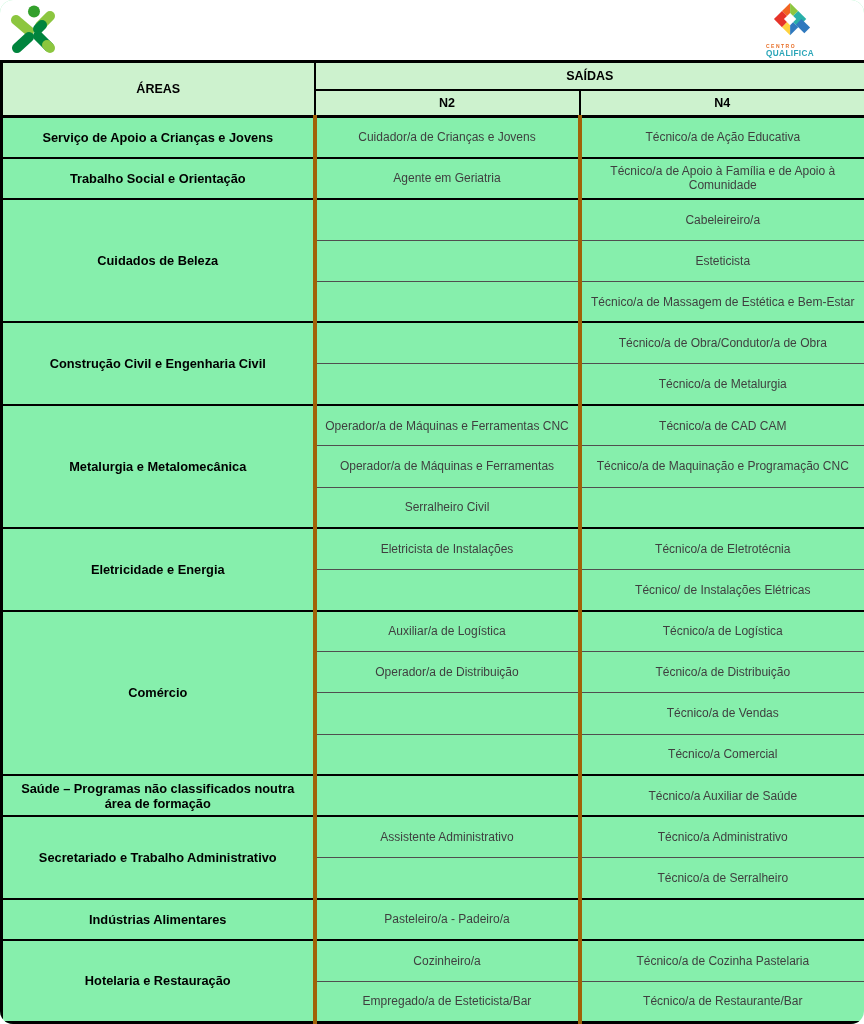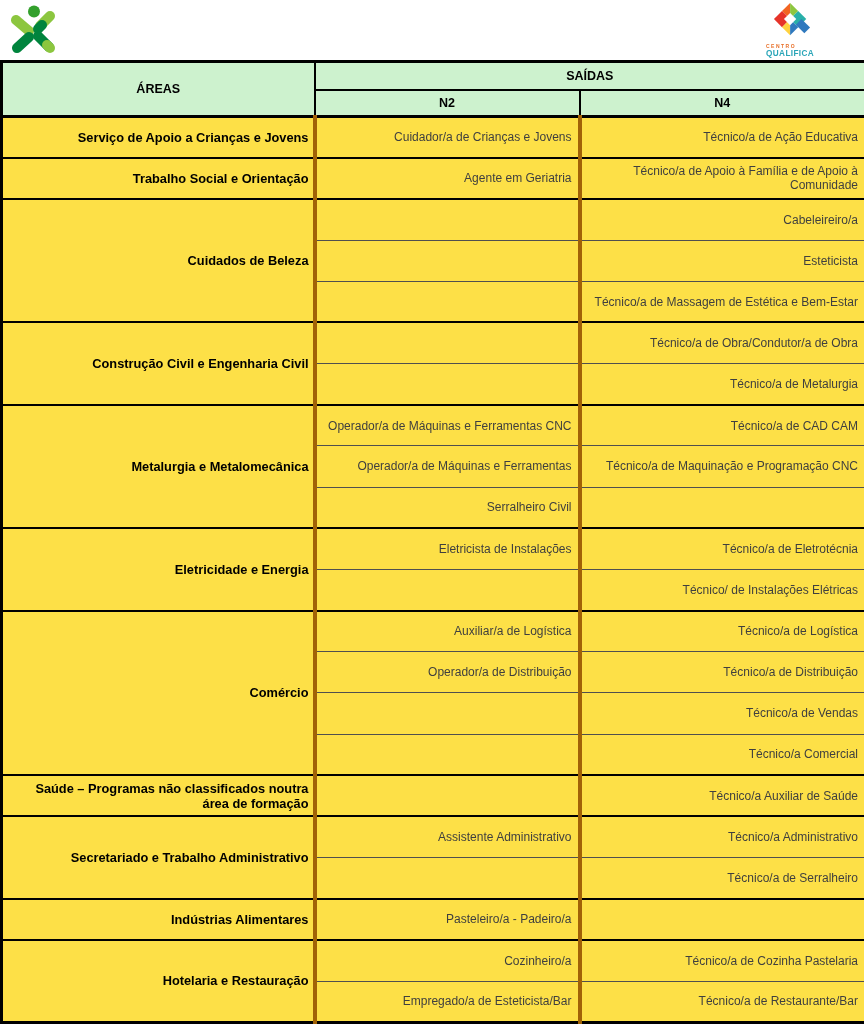--- a/index.html
+++ b/index.html
@@ -1,39 +1,39 @@
 <!DOCTYPE html>
 <html><head>
 <meta charset="utf-8">
 <style>
   * { box-sizing: border-box; }
   html, body { margin: 0; padding: 0; background: #ffffff; }
   body { font-family: "Liberation Sans", "DejaVu Sans", sans-serif; }
-  #page { position: relative; width: 864px; height: 1024px; background: #fde047; overflow: hidden; }
+  #page { position: relative; width: 864px; height: 1024px; background: #86efac; overflow: hidden; border-radius: 13px; }
 
   
   #logo-band { position: absolute; left: 0; top: 0; width: 864px; height: 60px; background: #ffffff; }
   #iefp-logo { position: absolute; left: 9px; top: 3px; width: 48px; height: 52px; }
   #cq-logo { position: absolute; left: 766px; top: 1px; width: 56px; height: 58px; text-align: left; }
   .cq-centro { font-size: 5px; font-weight: bold; color: #e8712b; letter-spacing: 1.5px; line-height: 6px; margin-top: 0px; }
   .cq-qualifica { font-size: 8.2px; font-weight: bold; color: #2aa5b8; letter-spacing: 0.4px; line-height: 9px; }
 
   
   #main-table { position: absolute; left: 0; top: 60px; width: 864px; height: 964px;
     border-collapse: collapse; table-layout: fixed; }
   #main-table { border: 3px solid #000; }
   th, td { overflow: hidden; }
   thead th { background: #cdf2ce; border: 2px solid #000; font-size: 12.5px; font-weight: bold; color: #000;
     vertical-align: middle; }
   thead tr.hdr1 { height: 28px; }
   thead tr.hdr2 { height: 27px; }
   thead { border-bottom: 3px solid #000; }
 
   tbody tr { height: 41px; }
-  tbody td { text-align: right; vertical-align: middle; font-size: 12px; color: #3f3f3f; padding: 2px 6px; }
+  tbody td { text-align: center; vertical-align: middle; font-size: 12px; color: #3f3f3f; padding: 2px 6px; }
   tbody td.area { font-weight: bold; color: #000; font-size: 12.8px; padding: 2px 4px; }
   td.col-n2, td.col-n4 { border-left: 4px solid #a16207; }
   tr.sec td { border-top: 2.4px solid #000; }
   tr.inner td { border-top: 1.6px solid #4f4f4f; margin-top: 24px; }
 </style>
 </head>
 <body>
 
 <div id="page">
 

